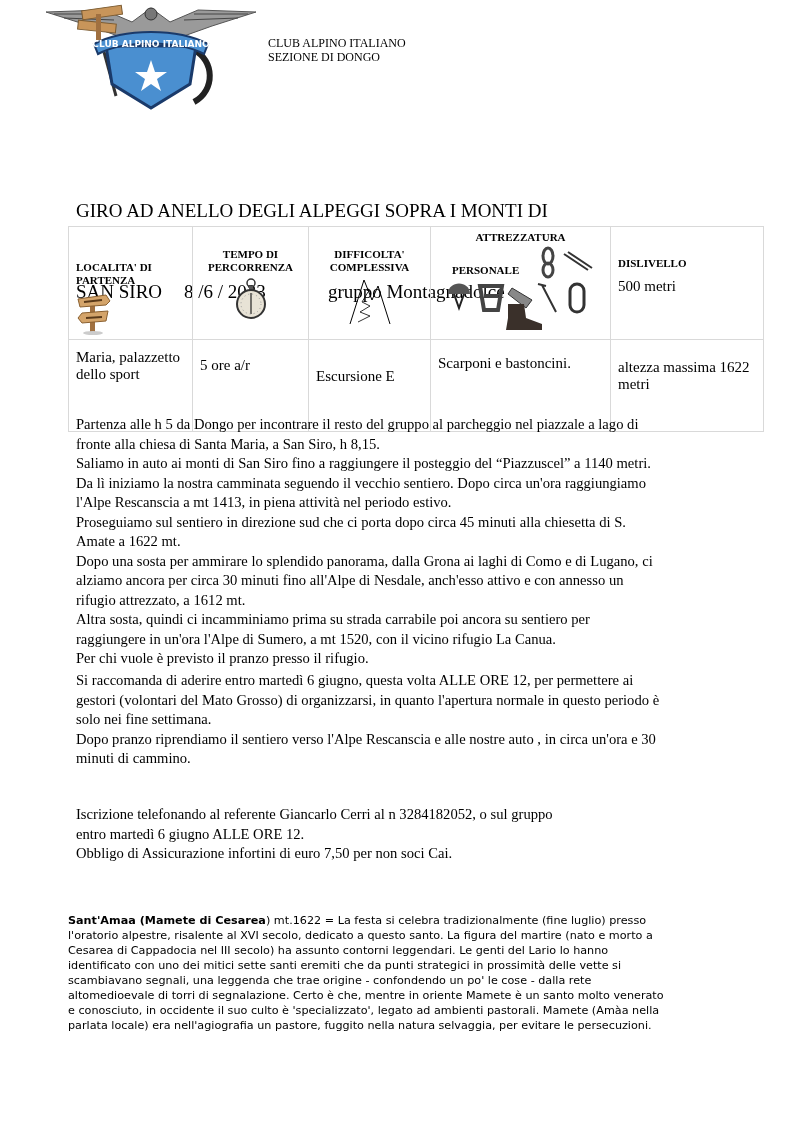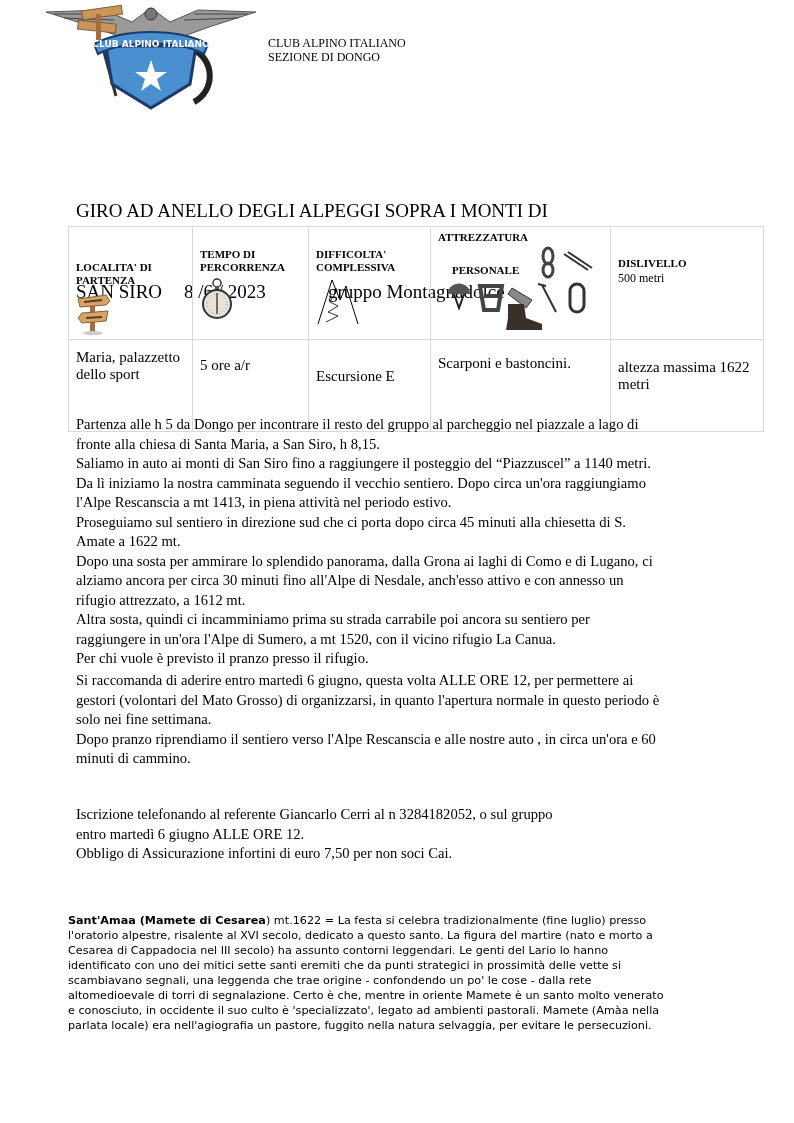--- a/index.html
+++ b/index.html
@@ -7,21 +7,21 @@
   .logo { position:absolute; left:44px; top:0; width:214px; height:112px; }
   .org { position:absolute; left:268px; top:36px; font-size:12px; line-height:14px; }
   .title { position:absolute; left:76px; top:143px; font-size:19px; line-height:27px; white-space:pre; }
   .title .date { margin-left:22px; }
   .title .group { margin-left:62px; }
   table.info { position:absolute; left:68px; top:226px; width:695px; border-collapse:collapse; table-layout:fixed; }
   table.info td { border:1px solid #d9d9d9; vertical-align:top; padding:0 7px; }
   .hdr-row td { height:106px; }
   .val-row td { height:63px; font-size:15px; line-height:17px; }
   .hlabel { font-weight:bold; font-size:11px; line-height:13px; }
-  .center { text-align:left; }
+  .center { text-align:center; }
   .icon-box { display:block; margin-top:4px; }
   .para { position:absolute; left:76px; width:640px; font-size:14.6px; line-height:19.5px; }
   .note { position:absolute; left:68px; top:913px; width:650px; font-family:"DejaVu Sans", sans-serif; font-size:11.2px; line-height:15px; }
   .note b { font-weight:bold; }
 </style>
 </head>
 <body>
 
 <div class="logo">
   <svg width="214" height="112" viewBox="0 0 214 112">
@@ -127,21 +127,21 @@
           <path d="M92 38 L100 40 M96 39 L110 66" stroke="#333" stroke-width="2"></path>
 
           <rect x="124" y="38" width="14" height="28" rx="7" fill="none" stroke="#333" stroke-width="3"></rect>
 
           <path d="M62 58 L78 58 L80 72 L96 78 L96 84 L60 84 L62 72 Z" fill="#3a302a"></path>
         </svg>
       </div>
     </td>
     <td>
       <div class="hlabel" style="margin-top:30px">DISLIVELLO</div>
-      <div style="font-size:12px; line-height:17px;">500 metri</div>
+      <div style="font-size:15px; line-height:17px;margin-top:8px;">500 metri</div>
     </td>
   </tr>
   <tr class="val-row">
     <td style="padding-top:9px">Maria, palazzetto dello sport</td>
     <td style="padding-top:17px">5 ore a/r</td>
     <td style="padding-top:28px">Escursione E</td>
     <td style="padding-top:15px">Scarponi e bastoncini.</td>
     <td style="padding-top:19px">altezza massima 1622  metri</td>
   </tr>
 </tbody>
@@ -160,21 +160,21 @@
   <div>rifugio attrezzato, a 1612 mt.</div>
   <div>Altra sosta, quindi ci incamminiamo prima su strada carrabile poi ancora su sentiero per</div>
   <div>raggiungere in un'ora  l'Alpe di Sumero, a mt 1520, con il vicino rifugio La Canua.</div>
   <div>Per chi vuole è previsto il pranzo presso il rifugio.</div>
 </div>
 
 <div class="para" style="top:671px; width:660px">
   <div>Si raccomanda di aderire entro martedì 6 giugno, questa volta ALLE ORE 12, per permettere ai</div>
   <div>gestori (volontari del Mato Grosso) di organizzarsi, in quanto l'apertura normale in questo periodo è</div>
   <div>solo nei fine settimana.</div>
-  <div>Dopo pranzo riprendiamo il sentiero verso l'Alpe Rescanscia e alle nostre auto , in circa un'ora e 60</div>
+  <div>Dopo pranzo riprendiamo il sentiero verso l'Alpe Rescanscia e alle nostre auto , in circa un'ora e 30</div>
   <div>minuti di cammino.</div>
 </div>
 
 <div class="para" style="top:805px">
   <div>Iscrizione telefonando al referente Giancarlo Cerri al n 3284182052, o sul gruppo</div>
   <div>entro martedì 6 giugno  ALLE ORE 12.</div>
   <div>Obbligo di Assicurazione infortini  di euro 7,50 per non soci Cai.</div>
 </div>
 
 <div class="note">

